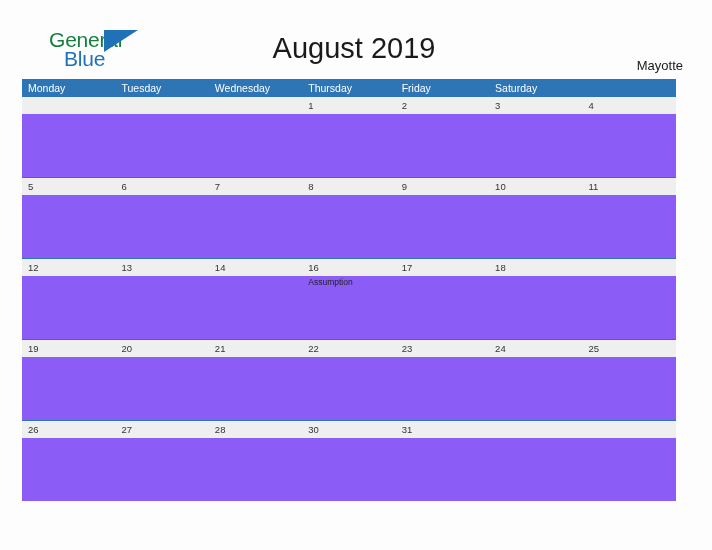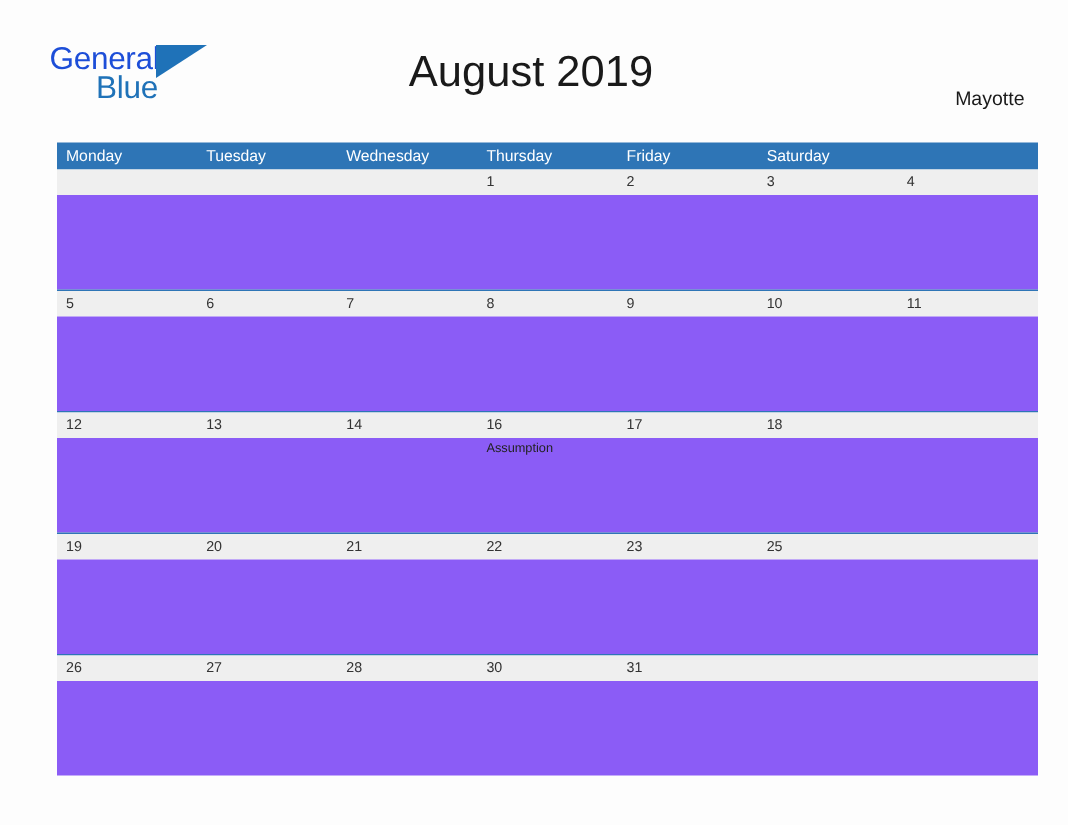--- a/index.html
+++ b/index.html
@@ -30,25 +30,25 @@
   }
   .logo {
     position: absolute;
     left: 33px;
     top: 29px;
     width: 130px;
     height: 42px;
   }
   .logo-general {
     position: absolute;
-    left: 0;
+    left: 16px;
     top: 0;
     font-size: 21px;
     letter-spacing: -0.2px;
-    color: #1d4ed8;
+    color: #15803d;
     font-family: "Liberation Sans", sans-serif;
     line-height: 21px;
   }
   .logo-blue {
     position: absolute;
     left: 18px;
     top: 19px;
     font-size: 21px;
     letter-spacing: -0.2px;
     color: #1f72b8;
@@ -84,24 +84,23 @@
     font-size: 13px;
     color: #1a1a1a;
     font-family: "Liberation Sans", sans-serif;
     line-height: 16px;
     margin-top: 12px;
   }
 
   
   .calendar {
     position: absolute;
-    left: 38px;
+    left: 22px;
     top: 79px;
     width: 654px;
-    margin-top: 16px;
   }
   .dow-row {
     display: flex;
     width: 654px;
     height: 18px;
     background: #2e75b6;
   }
   .dow-cell {
     width: 93.43px;
     height: 18px;
@@ -247,20 +246,21 @@
             <div class="event-cell"></div>
           </div>
         </div>
         <div class="week">
           <div class="date-band">
             <div class="date-cell">19</div>
             <div class="date-cell">20</div>
             <div class="date-cell">21</div>
             <div class="date-cell">22</div>
             <div class="date-cell">23</div>
+            <div class="date-cell">24</div>
             <div class="date-cell">25</div>
           </div>
           <div class="event-band">
             <div class="event-cell"></div>
             <div class="event-cell"></div>
             <div class="event-cell"></div>
             <div class="event-cell"></div>
             <div class="event-cell"></div>
             <div class="event-cell"></div>
             <div class="event-cell"></div>

